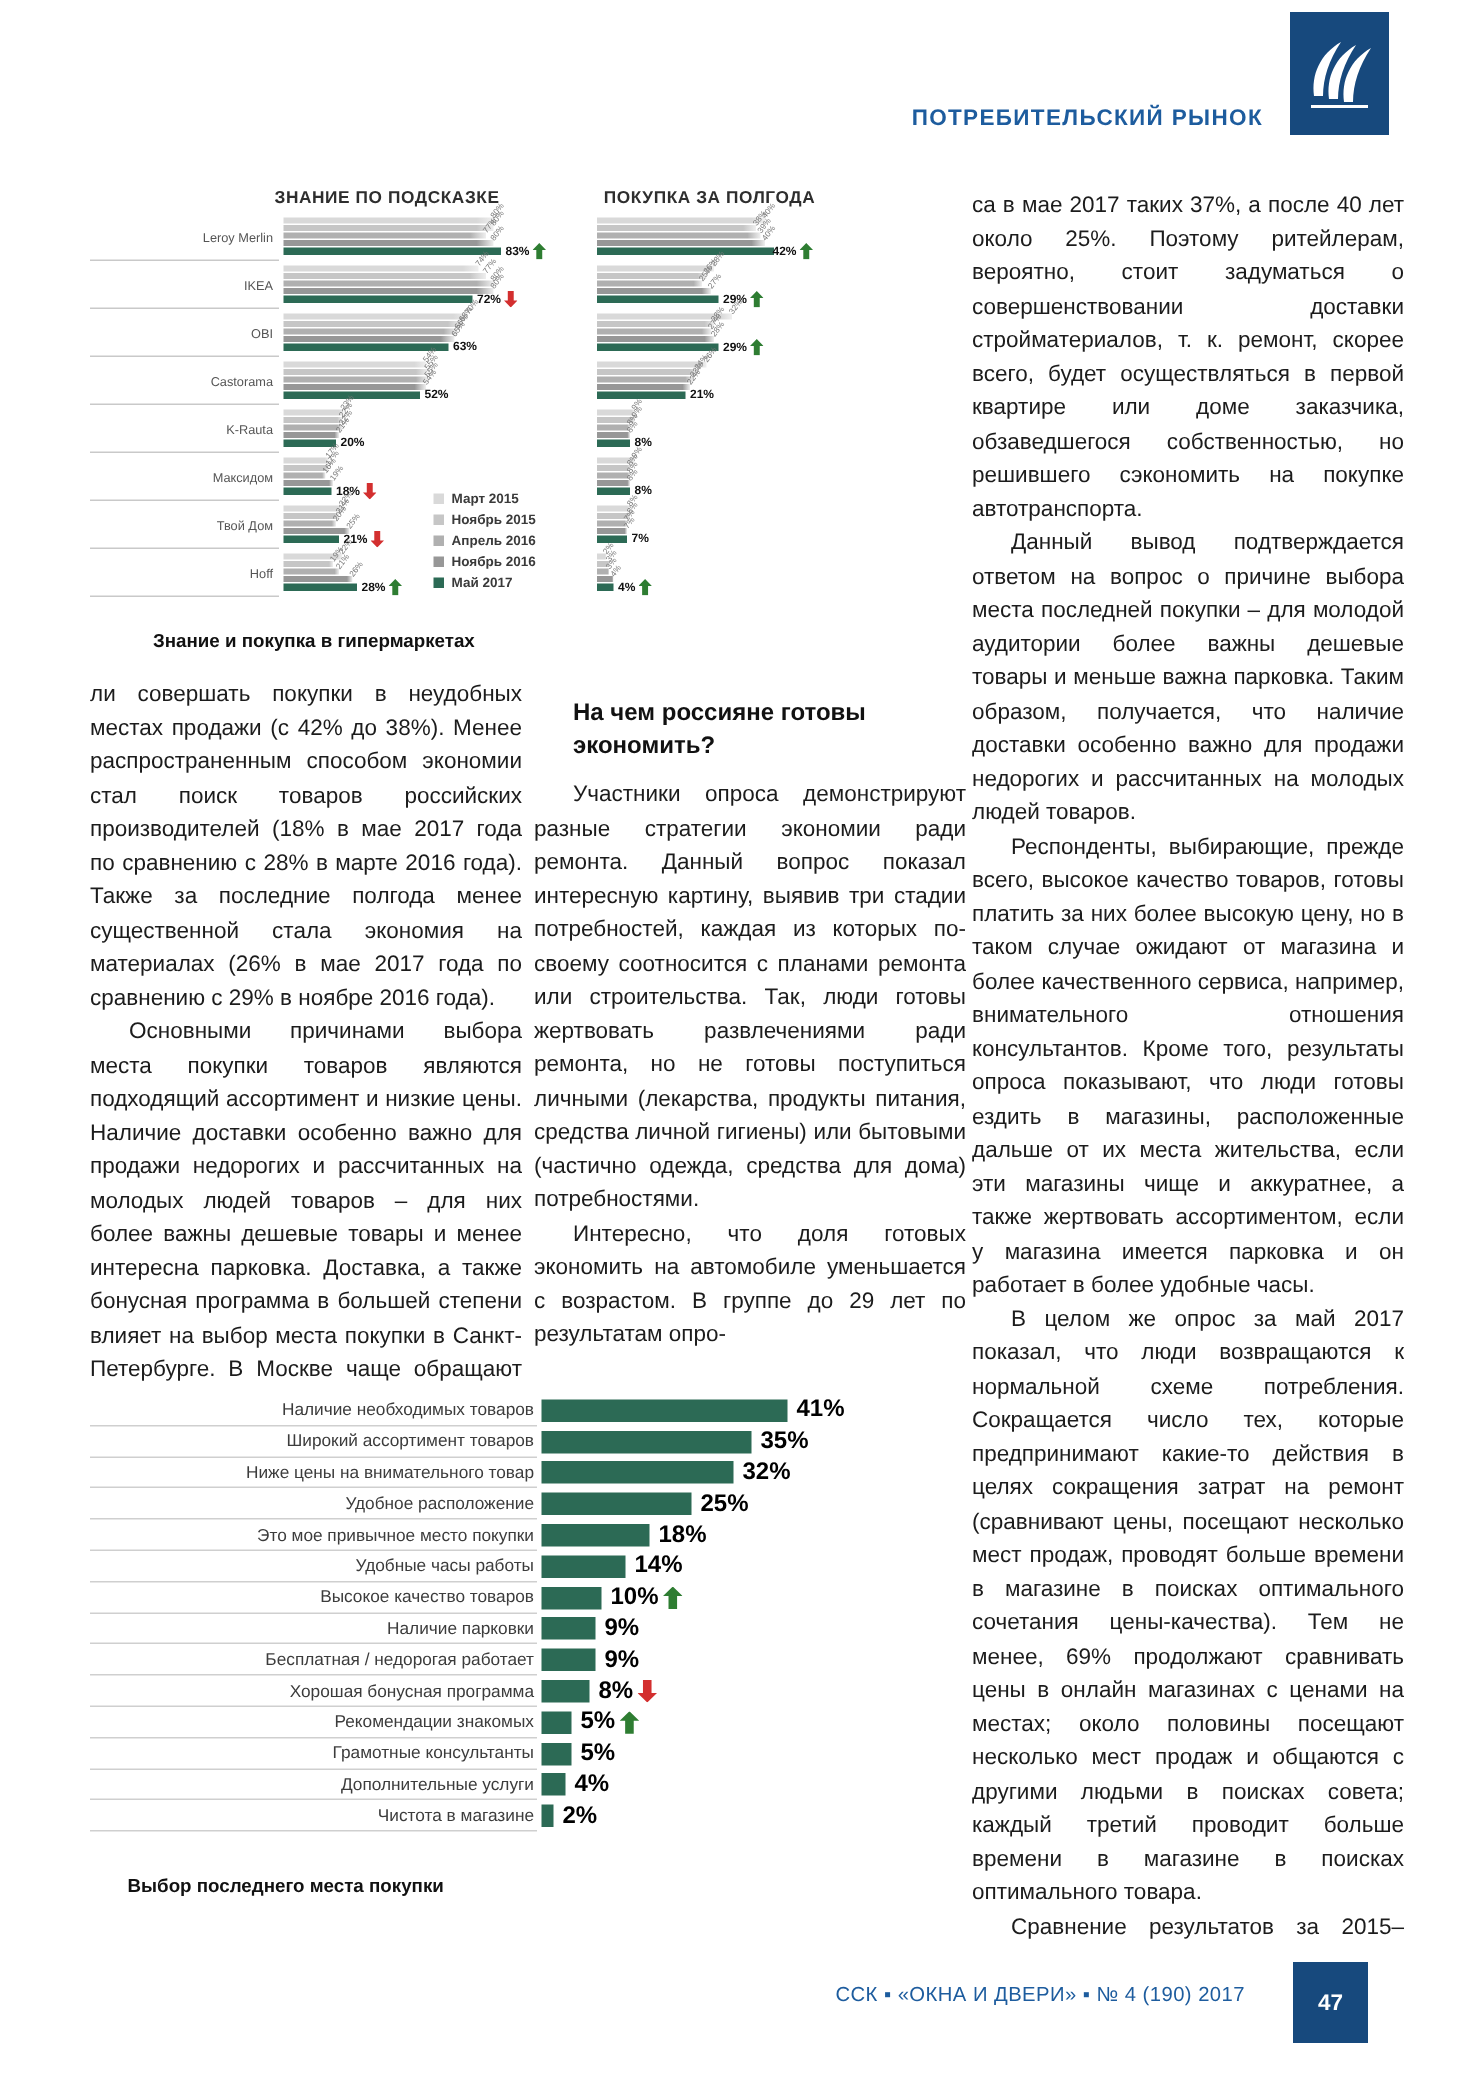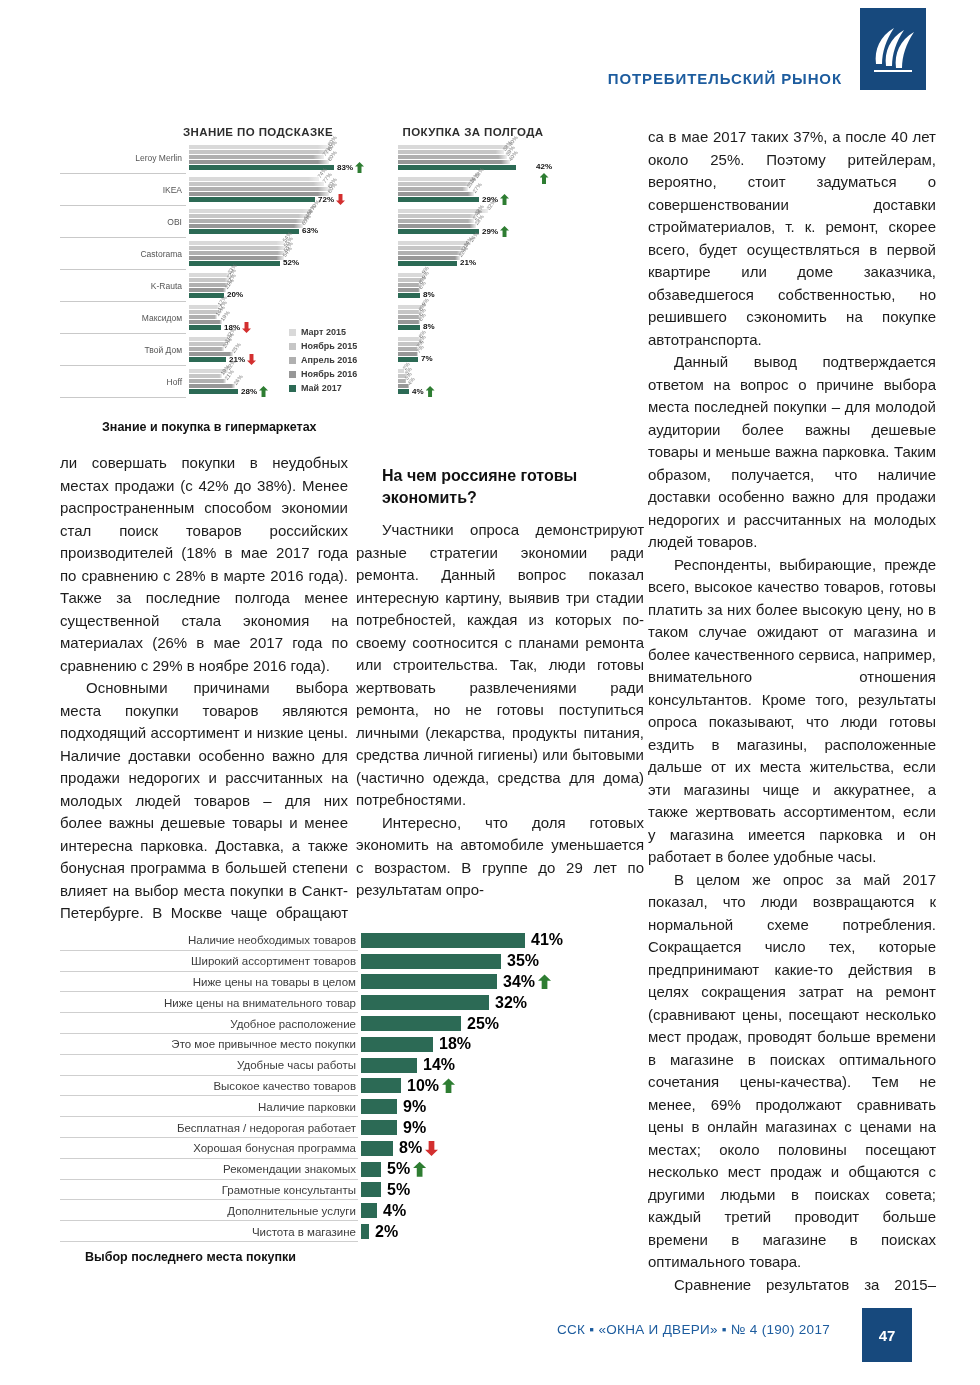--- a/index.html
+++ b/index.html
@@ -335,21 +335,21 @@
           <div class="bwrap">
             <div class="bar" style="width: 109px; background: linear-gradient(to right, rgb(176, 176, 176) 92%, rgb(239, 239, 239));"></div>
             <span class="tick" style="left: 111px;">39%</span>
           </div>
           <div class="bwrap">
             <div class="bar" style="width: 112px; background: linear-gradient(to right, rgb(151, 151, 151) 92%, rgb(239, 239, 239));"></div>
             <span class="tick" style="left: 114px;">40%</span>
           </div>
           <div class="bwrap last">
             <div class="bar" style="width: 118px; background: rgb(44, 106, 85);"></div>
-            <span class="fin" style="left: 138px; flex-direction: column;">
+            <span class="fin" style="left: 117px;">
               <span>42%</span>
               <span class="arr up"></span>
             </span>
           </div>
         </div>
       </div>
       <div class="hrow">
         <div class="hbars">
           <div class="bwrap">
             <div class="bar" style="width: 78px; background: linear-gradient(to right, rgb(217, 217, 217) 92%, rgb(239, 239, 239));"></div>
@@ -590,29 +590,20 @@
       <div class="c3row">
         <div class="c3line"></div>
         <div class="c3label">Широкий ассортимент товаров</div>
         <div class="c3bar" style="width: 140px; background: rgb(44, 106, 85);"></div>
         <div class="c3val">
           <span>35%</span>
         </div>
       </div>
       <div class="c3row">
         <div class="c3line"></div>
-        <div class="c3label">Ниже цены на товары в целом</div>
-        <div class="c3bar" style="width: 136px; background: rgb(44, 106, 85);"></div>
-        <div class="c3val">
-          <span>34%</span>
-          <span class="arr up big"></span>
-        </div>
-      </div>
-      <div class="c3row">
-        <div class="c3line"></div>
         <div class="c3label">Ниже цены на внимательного товар</div>
         <div class="c3bar" style="width: 128px; background: rgb(44, 106, 85);"></div>
         <div class="c3val">
           <span>32%</span>
         </div>
       </div>
       <div class="c3row">
         <div class="c3line"></div>
         <div class="c3label">Удобное расположение</div>
         <div class="c3bar" style="width: 100px; background: rgb(44, 106, 85);"></div>

